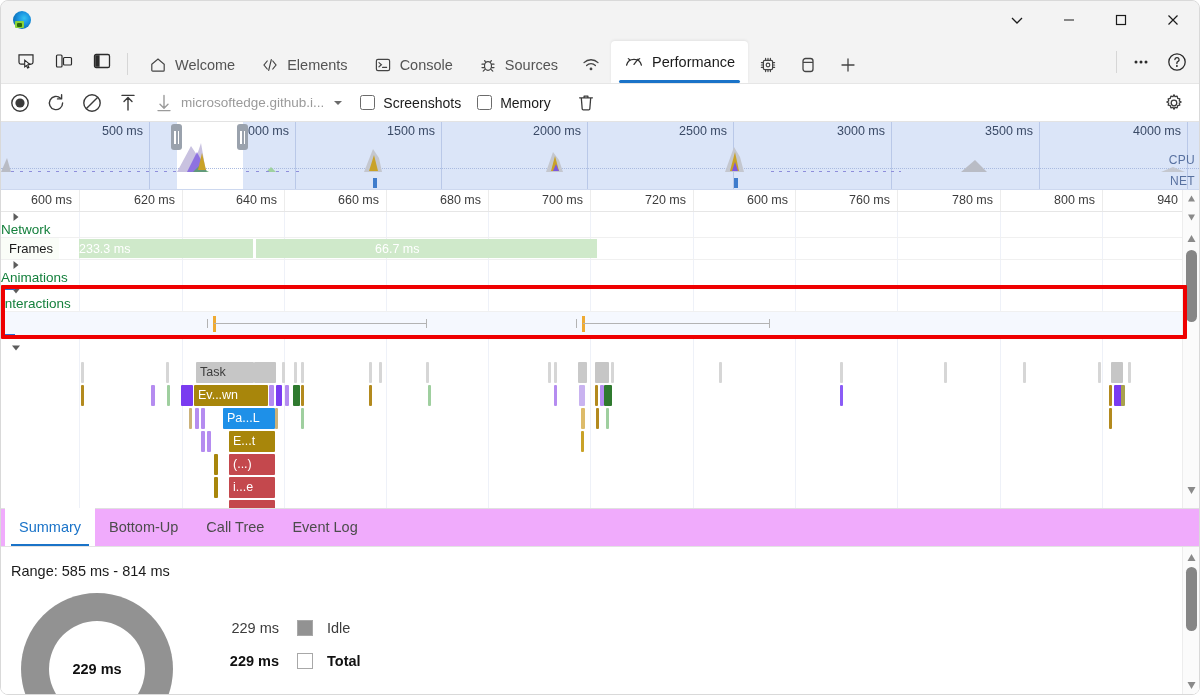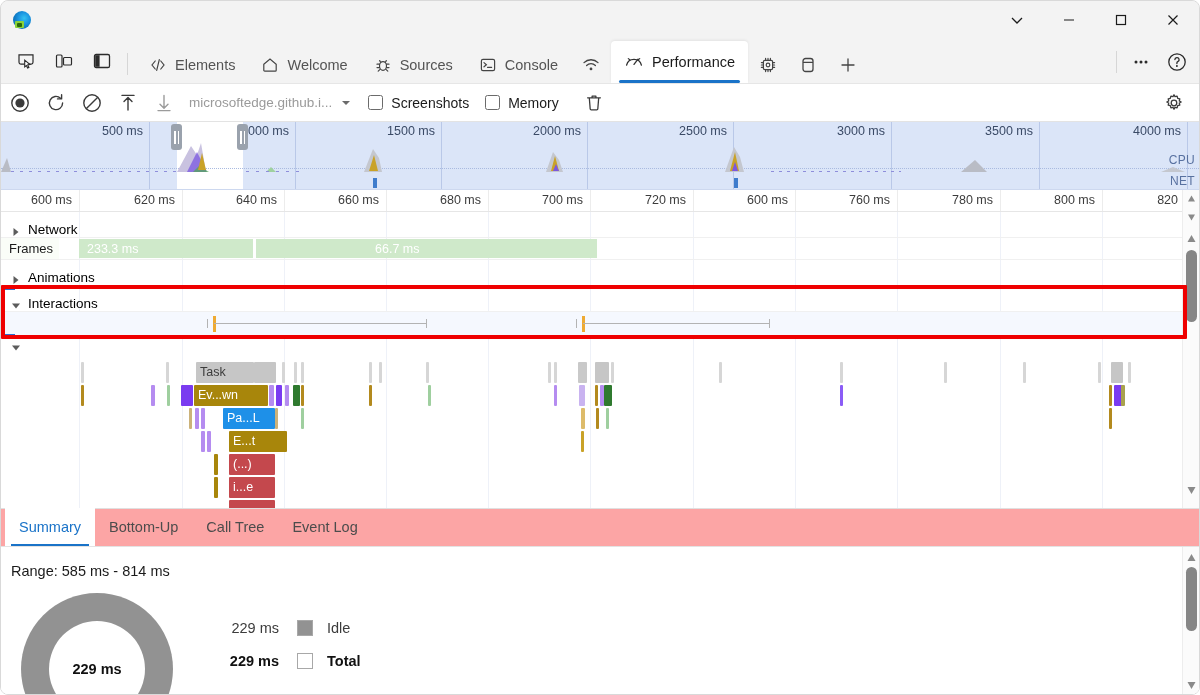--- a/index.html
+++ b/index.html
@@ -155,21 +155,20 @@
   .pt-icon {
     width: 34px; height: 34px;
     display: flex; align-items: center; justify-content: center;
     color: #3b3b3b;
     margin-left: 2px;
   }
   .pt-icon.dim { color: #9b9b9b; }
   .pt-url {
     font-size: 13.5px;
     color: #9a9a9a;
-    margin-left: 8px;
     white-space: nowrap;
   }
   .pt-caret { margin-left: 8px; color:#6b6b6b; display:flex; align-items:center; }
   .pt-check {
     display: flex; align-items: center; gap: 8px;
     margin-left: 16px;
     font-size: 14px; color: #1b1b1b;
     white-space: nowrap;
   }
   .cbox {
@@ -263,25 +262,26 @@
   }
   .tracks { position: relative; }
   .gridlines { position: absolute; inset: 0; pointer-events: none; }
   .gridline {
     position: absolute; top: 0; bottom: 0;
     border-left: 1px solid #eef1f8;
   }
   .trackrow {
     position: relative;
     display: flex;
-    align-items: flex-end;
+    align-items: flex-start;
     height: 26px;
     font-size: 13.5px;
-    color: #000000;
+    color: #15803d;
     border-bottom: 1px solid #f0f0f0;
+    flex-direction: column;
   }
   .tri {
     width: 10px; height: 10px;
     margin-left: 10px; margin-right: 7px;
     flex: none;
   }
   .tri svg { display: block; }
   .frames-row {
     position: relative;
     height: 22px;
@@ -298,21 +298,21 @@
     z-index: 3;
   }
   .frame-box {
     position: absolute;
     top: 1px; bottom: 1px;
     background: #cfe9ca;
     border-right: 1px solid #ffffff;
     color: #ffffff;
     font-size: 12.5px;
     display: flex; align-items: center;
-    padding-left: 8px;
+    padding-left: 0;
     overflow: hidden;
   }
   .interactions-band {
     position: relative;
     height: 24px;
     background: #f5f8fe;
     border-bottom: 1px solid #f0f0f0;
   }
   .inter-bar {
     position: absolute;
@@ -397,21 +397,21 @@
     position: absolute;
     left: 0; right: 0; bottom: 0;
     height: 188px;
     background: #ffffff;
     border-top: 1px solid #e0e0e0;
   }
   .drawer-tabs {
     display: flex;
     height: 38px;
     align-items: flex-end;
-    background: #fca5a5;
+    background: #f0abfc;
     border-bottom: 1px solid #e3e3e3;
     padding-left: 4px;
   }
   .dtab {
     height: 38px;
     padding: 0 14px;
     display: flex; align-items: center;
     font-size: 14.5px;
     color: #4c4c4c;
     position: relative;
@@ -524,50 +524,50 @@
             <rect x="3.2" y="4.2" width="4.4" height="11.6" fill="#2b2b2b"></rect>
           </svg>
       </div>
       <div class="vsep"></div>
     </div>
 
     <div class="tabs">
       <div class="tab">
         <span class="ticon">
           <svg width="18" height="18" viewBox="0 0 18 18">
-              <path d="M6.2 5L3 9l3.2 4M11.8 5L15 9l-3.2 4M10.3 3.7L7.7 14.3" fill="none" stroke="#444" stroke-width="1.2" stroke-linecap="round"></path>
+              <path d="M2.8 8.2L9 3l6.2 5.2v6.1a.9.9 0 0 1-.9.9H3.7a.9.9 0 0 1-.9-.9z" fill="none" stroke="#444" stroke-width="1.2"></path>
             </svg>
         </span>
-        <span>Elements</span>
+        <span>Welcome</span>
       </div>
       <div class="tab">
         <span class="ticon">
           <svg width="18" height="18" viewBox="0 0 18 18">
-              <path d="M2.8 8.2L9 3l6.2 5.2v6.1a.9.9 0 0 1-.9.9H3.7a.9.9 0 0 1-.9-.9z" fill="none" stroke="#444" stroke-width="1.2"></path>
+              <path d="M6.2 5L3 9l3.2 4M11.8 5L15 9l-3.2 4M10.3 3.7L7.7 14.3" fill="none" stroke="#444" stroke-width="1.2" stroke-linecap="round"></path>
             </svg>
         </span>
-        <span>Welcome</span>
+        <span>Elements</span>
+      </div>
+      <div class="tab">
+        <span class="ticon">
+          <svg width="18" height="18" viewBox="0 0 18 18">
+              <rect x="2.4" y="3.4" width="13.2" height="11.2" rx="1.6" fill="none" stroke="#444" stroke-width="1.2"></rect>
+              <path d="M5 6.6l2.4 2.1L5 10.8M8.6 11.4h4" stroke="#444" stroke-width="1.2" fill="none" stroke-linecap="round"></path>
+            </svg>
+        </span>
+        <span>Console</span>
       </div>
       <div class="tab">
         <span class="ticon">
           <svg width="18" height="18" viewBox="0 0 18 18">
               <ellipse cx="9" cy="10" rx="3.5" ry="4.3" fill="none" stroke="#444" stroke-width="1.2"></ellipse>
               <path d="M6.6 6.2l-.9-1.6M11.4 6.2l.9-1.6M5.5 8.2H3M12.5 8.2H15M5.5 11.6H3M12.5 11.6H15M5.8 13.6l-1.6 1.5M12.2 13.6l1.6 1.5" stroke="#444" stroke-width="1.2" fill="none" stroke-linecap="round"></path>
             </svg>
         </span>
         <span>Sources</span>
-      </div>
-      <div class="tab">
-        <span class="ticon">
-          <svg width="18" height="18" viewBox="0 0 18 18">
-              <rect x="2.4" y="3.4" width="13.2" height="11.2" rx="1.6" fill="none" stroke="#444" stroke-width="1.2"></rect>
-              <path d="M5 6.6l2.4 2.1L5 10.8M8.6 11.4h4" stroke="#444" stroke-width="1.2" fill="none" stroke-linecap="round"></path>
-            </svg>
-        </span>
-        <span>Console</span>
       </div>
       <div class="tab icon-only">
         <span class="ticon">
           <svg width="20" height="20" viewBox="0 0 20 20">
               <path d="M3 7.6a10 10 0 0 1 14 0" fill="none" stroke="#444" stroke-width="1.3" stroke-linecap="round"></path>
               <path d="M5.6 10.5a6.3 6.3 0 0 1 8.8 0" fill="none" stroke="#444" stroke-width="1.3" stroke-linecap="round"></path>
               <circle cx="10" cy="13.9" r="1.4" fill="#444"></circle>
             </svg>
         </span>
       </div>
@@ -762,21 +762,21 @@
         <div class="tl-label" style="left:179px">620 ms</div>
         <div class="tl-label" style="left:281px">640 ms</div>
         <div class="tl-label" style="left:383px">660 ms</div>
         <div class="tl-label" style="left:485px">680 ms</div>
         <div class="tl-label" style="left:587px">700 ms</div>
         <div class="tl-label" style="left:690px">720 ms</div>
         <div class="tl-label" style="left:792px">600 ms</div>
         <div class="tl-label" style="left:894px">760 ms</div>
         <div class="tl-label" style="left:997px">780 ms</div>
         <div class="tl-label" style="left:1099px">800 ms</div>
-        <div class="tl-label" style="left:1182px">820</div>
+        <div class="tl-label" style="left:1182px">940</div>
       </div>
 
       <div class="tracks">
         <div class="gridlines">
           <div class="gridline" style="left:78px"></div>
           <div class="gridline" style="left:181px"></div>
           <div class="gridline" style="left:283px"></div>
           <div class="gridline" style="left:385px"></div>
           <div class="gridline" style="left:487px"></div>
           <div class="gridline" style="left:589px"></div>
@@ -910,21 +910,21 @@
           <div class="fbar" style="left:222px;top:48px;width:52px;background:#1e90e8;color:#fff">Pa...L</div>
           <div class="fbar thin" style="left:274px;top:48px;width:3px;background:#cbb27a"></div>
           <div class="fbar thin" style="left:300px;top:48px;width:3px;background:#9fcf9f"></div>
           <div class="fbar thin" style="left:580px;top:48px;width:4px;background:#ddbb6a"></div>
           <div class="fbar thin" style="left:595px;top:48px;width:3px;background:#b38a1e"></div>
           <div class="fbar thin" style="left:605px;top:48px;width:3px;background:#9fcf9f"></div>
           <div class="fbar thin" style="left:1108px;top:48px;width:3px;background:#b38a1e"></div>
 
           <div class="fbar thin" style="left:200px;top:71px;width:4px;background:#b58cf0"></div>
           <div class="fbar thin" style="left:206px;top:71px;width:4px;background:#b58cf0"></div>
-          <div class="fbar" style="left:228px;top:71px;width:58px;background:#a8860b;color:#fff">E...t</div>
+          <div class="fbar" style="left:228px;top:71px;width:46px;background:#a8860b;color:#fff">E...t</div>
           <div class="fbar thin" style="left:580px;top:71px;width:3px;background:#c9a227"></div>
 
           <div class="fbar thin" style="left:213px;top:94px;width:4px;background:#a8860b"></div>
           <div class="fbar" style="left:228px;top:94px;width:46px;background:#c4484d;color:#fff">(...)</div>
 
           <div class="fbar thin" style="left:213px;top:117px;width:4px;background:#a8860b"></div>
           <div class="fbar" style="left:228px;top:117px;width:46px;background:#c4484d;color:#fff">i...e</div>
 
           <div class="fbar thin" style="left:228px;top:140px;width:46px;background:#c4484d"></div>
         </div>

